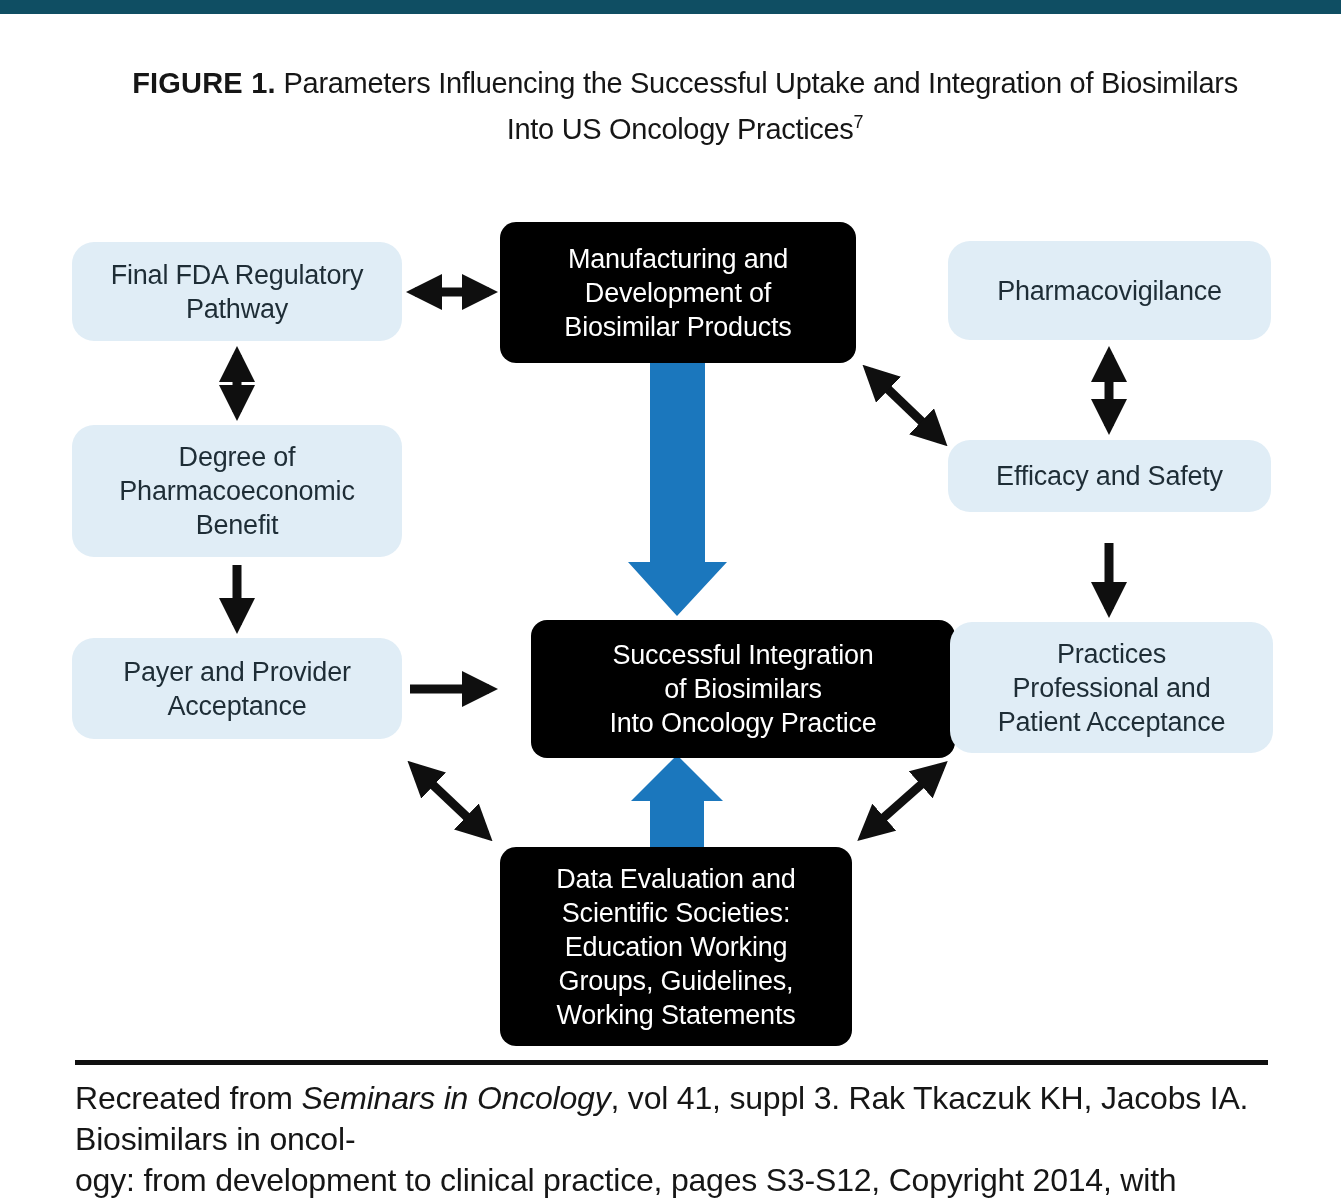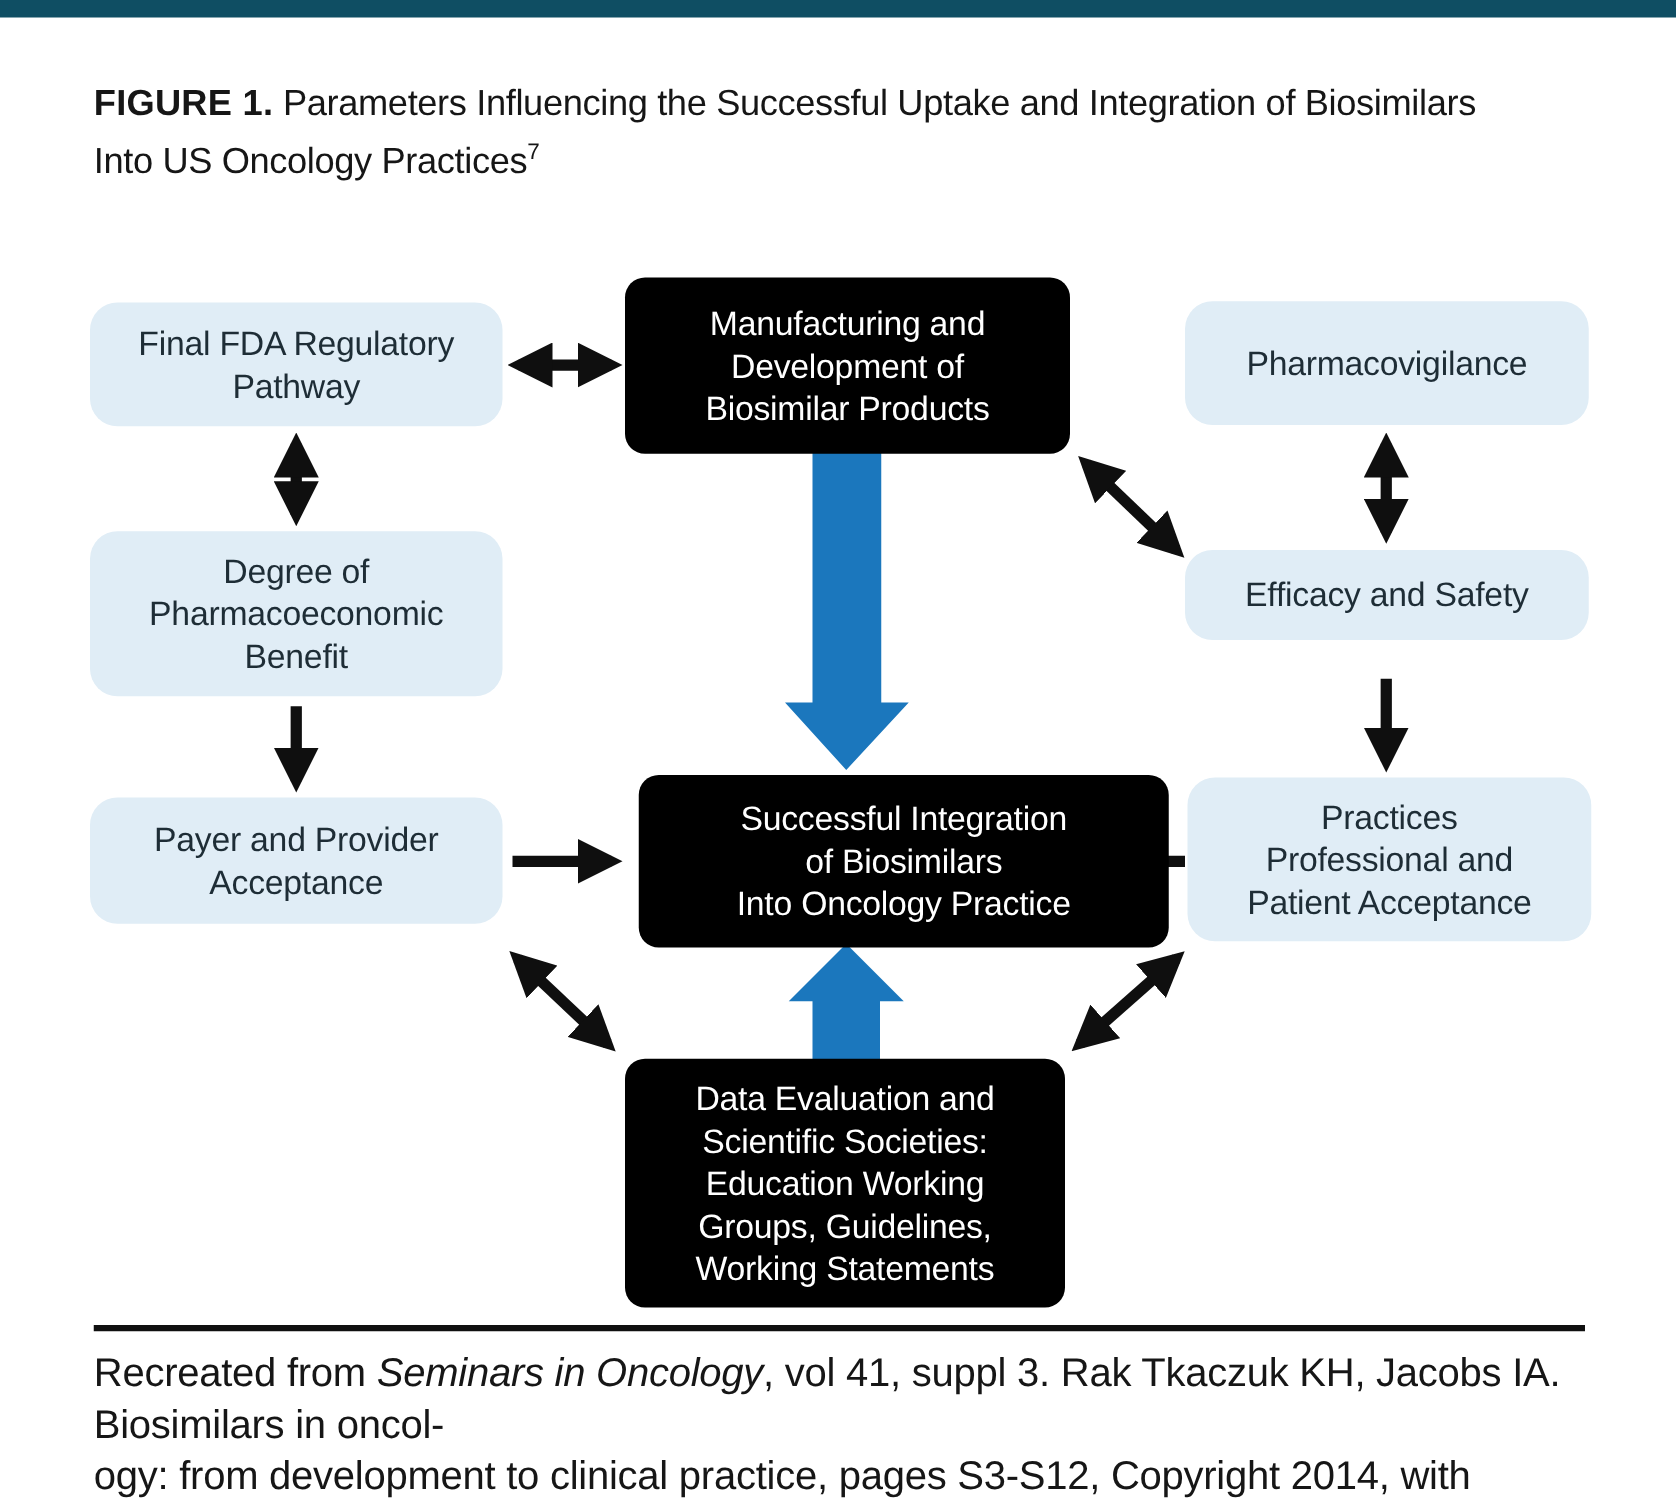--- a/index.html
+++ b/index.html
@@ -3,21 +3,21 @@
 <meta charset="utf-8">
 <style>
   html,body{margin:0;padding:0;background:#ffffff;}
   .page{
     position:relative;width:1341px;height:1200px;background:#ffffff;overflow:hidden;
     font-family:"Liberation Sans", sans-serif;color:#161616;
   }
   .topbar{position:absolute;left:0;top:0;width:1341px;height:14px;background:#0f4e63;}
   .title{
     position:absolute;left:75px;top:60px;width:1220px;
-    font-size:29px;line-height:46px;letter-spacing:-0.3px;color:#161616;
+    font-size:29px;line-height:46px;letter-spacing:-0.3px;color:#161616;text-align:center;
   }
   .title .tb{font-weight:800;letter-spacing:0.2px;}
   .title sup{font-size:18px;line-height:0;}
   .layer{position:absolute;left:0;top:0;width:1341px;height:1200px;margin-top:35px;}
   svg.arrows{position:absolute;left:0;top:0;z-index:1;pointer-events:none;}
   .box{
     position:absolute;z-index:2;display:flex;flex-direction:column;justify-content:center;align-items:center;
     text-align:center;font-size:27px;line-height:34px;letter-spacing:-0.2px;
   }
   .box.light{background:#e0edf6;color:#1e2d36;border-radius:22px;}
@@ -88,21 +88,21 @@
 
     <div class="box light" style="left:948px;top:405px;width:323px;height:72px">
       <div>Efficacy and Safety</div>
     </div>
 
     <div class="box light" style="left:72px;top:603px;width:330px;height:101px">
       <div>Payer and Provider</div>
       <div>Acceptance</div>
     </div>
 
-    <div class="box dark" style="left:511px;top:585px;width:424px;height:138px">
+    <div class="box dark" style="left:531px;top:585px;width:424px;height:138px">
       <div>Successful Integration</div>
       <div>of Biosimilars</div>
       <div>Into Oncology Practice</div>
     </div>
 
     <div class="box light" style="left:950px;top:587px;width:323px;height:131px">
       <div>Practices</div>
       <div>Professional and</div>
       <div>Patient Acceptance</div>
     </div>

